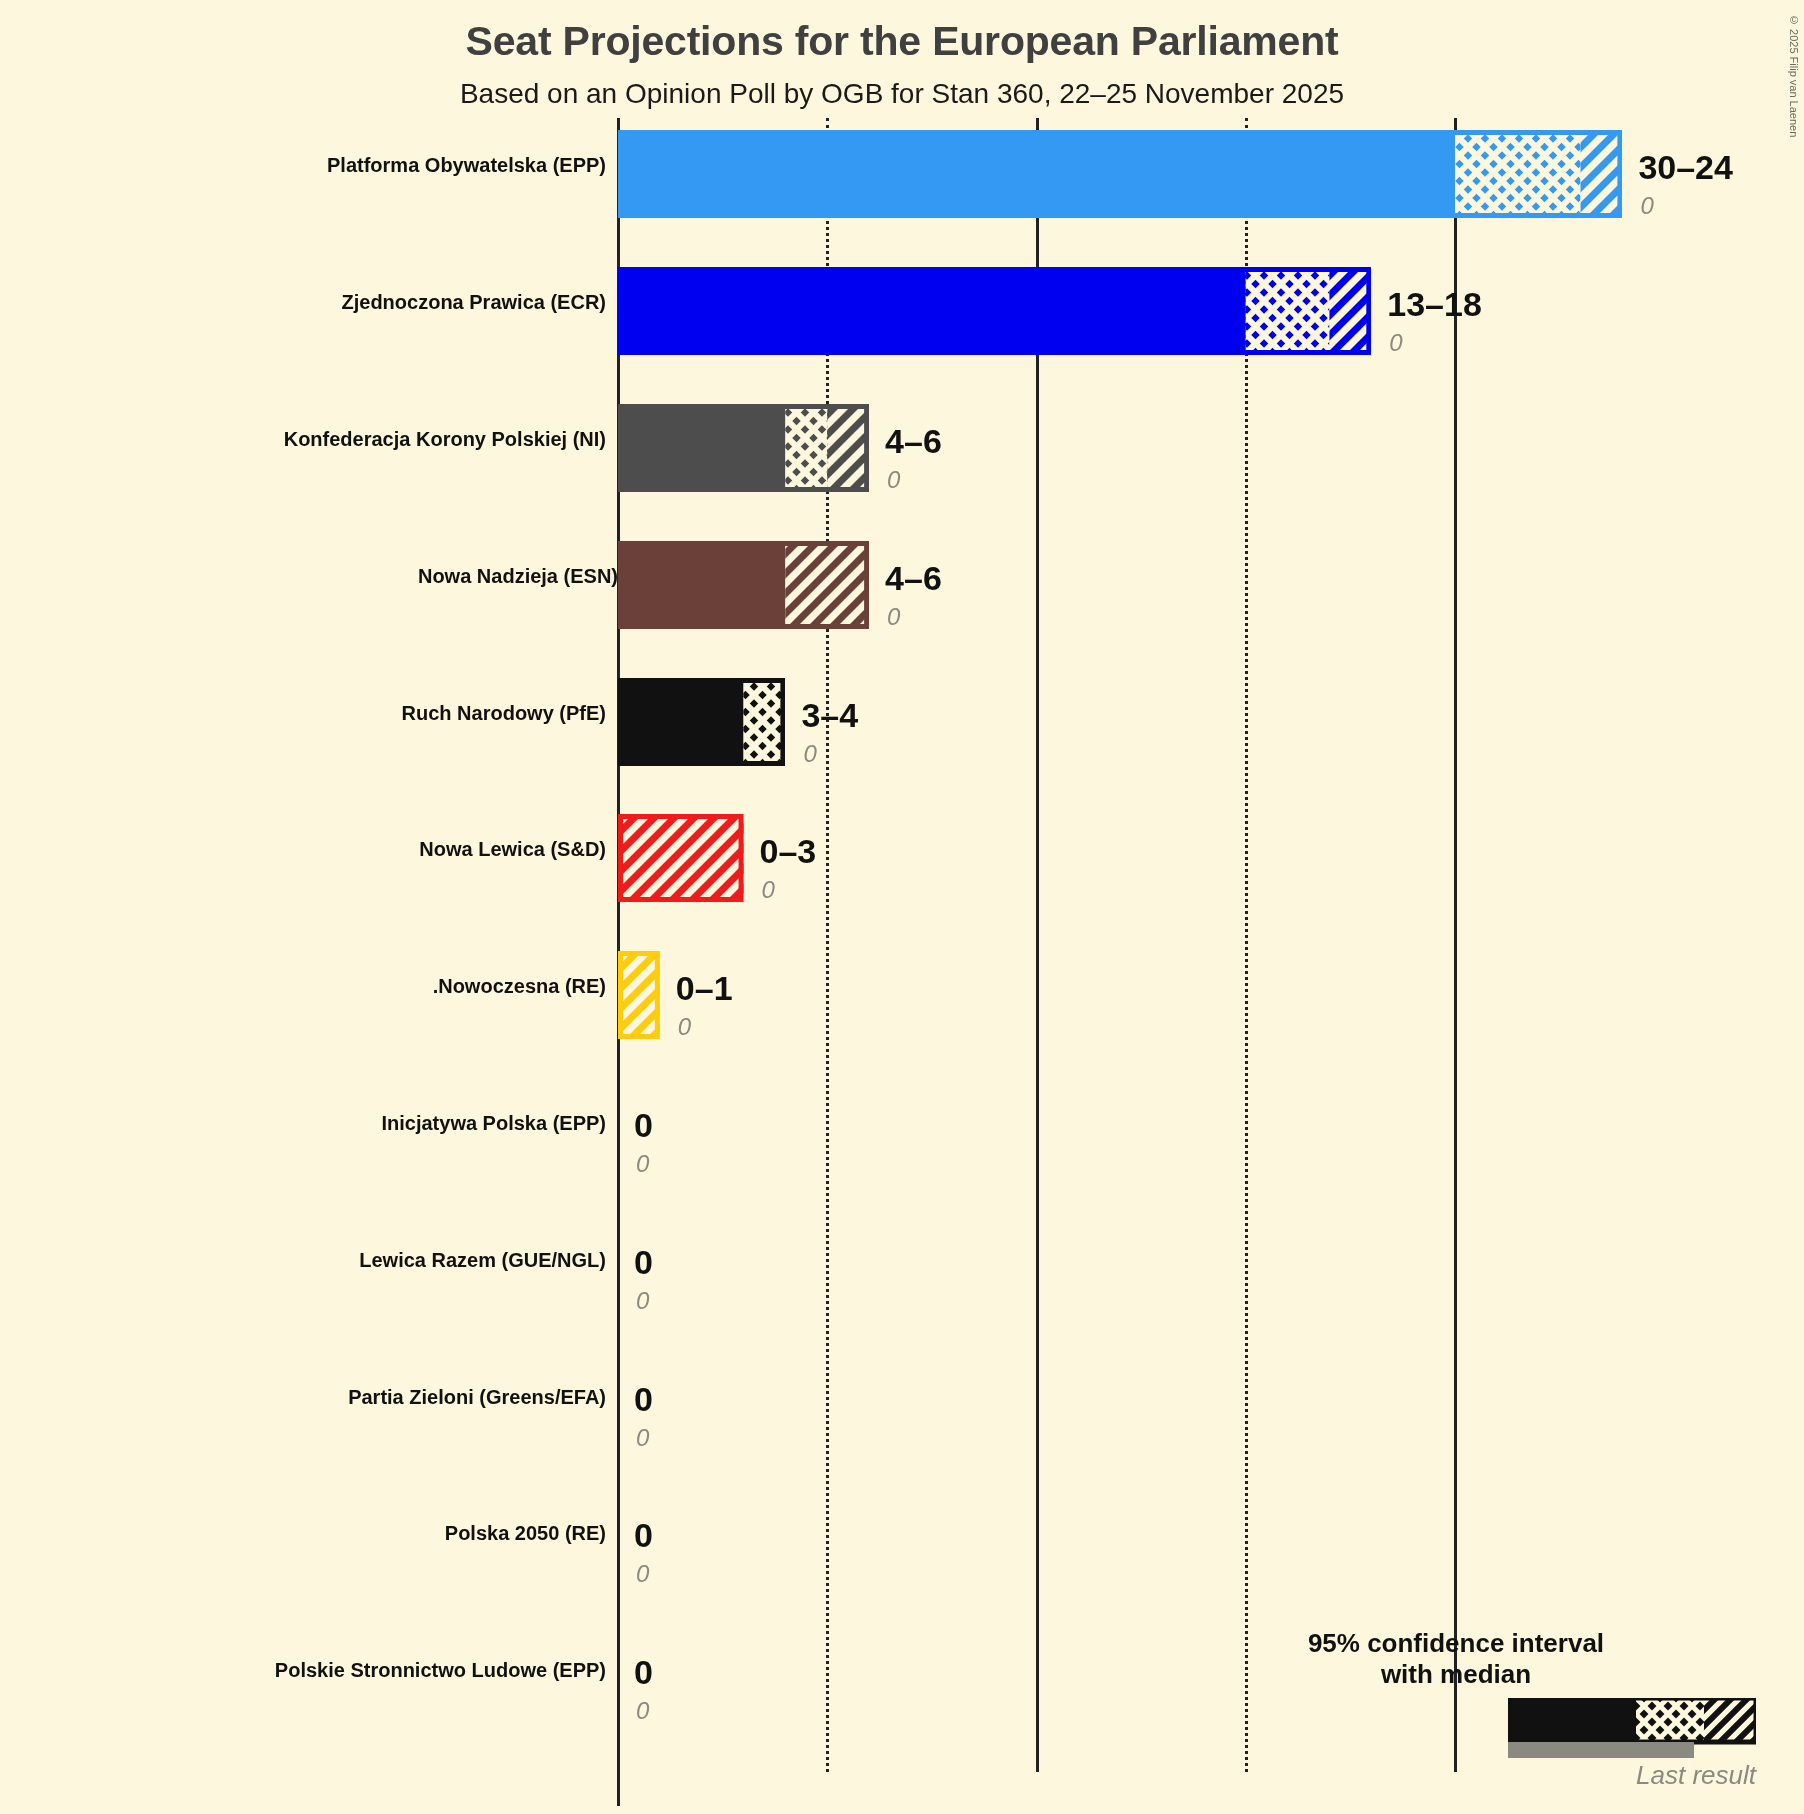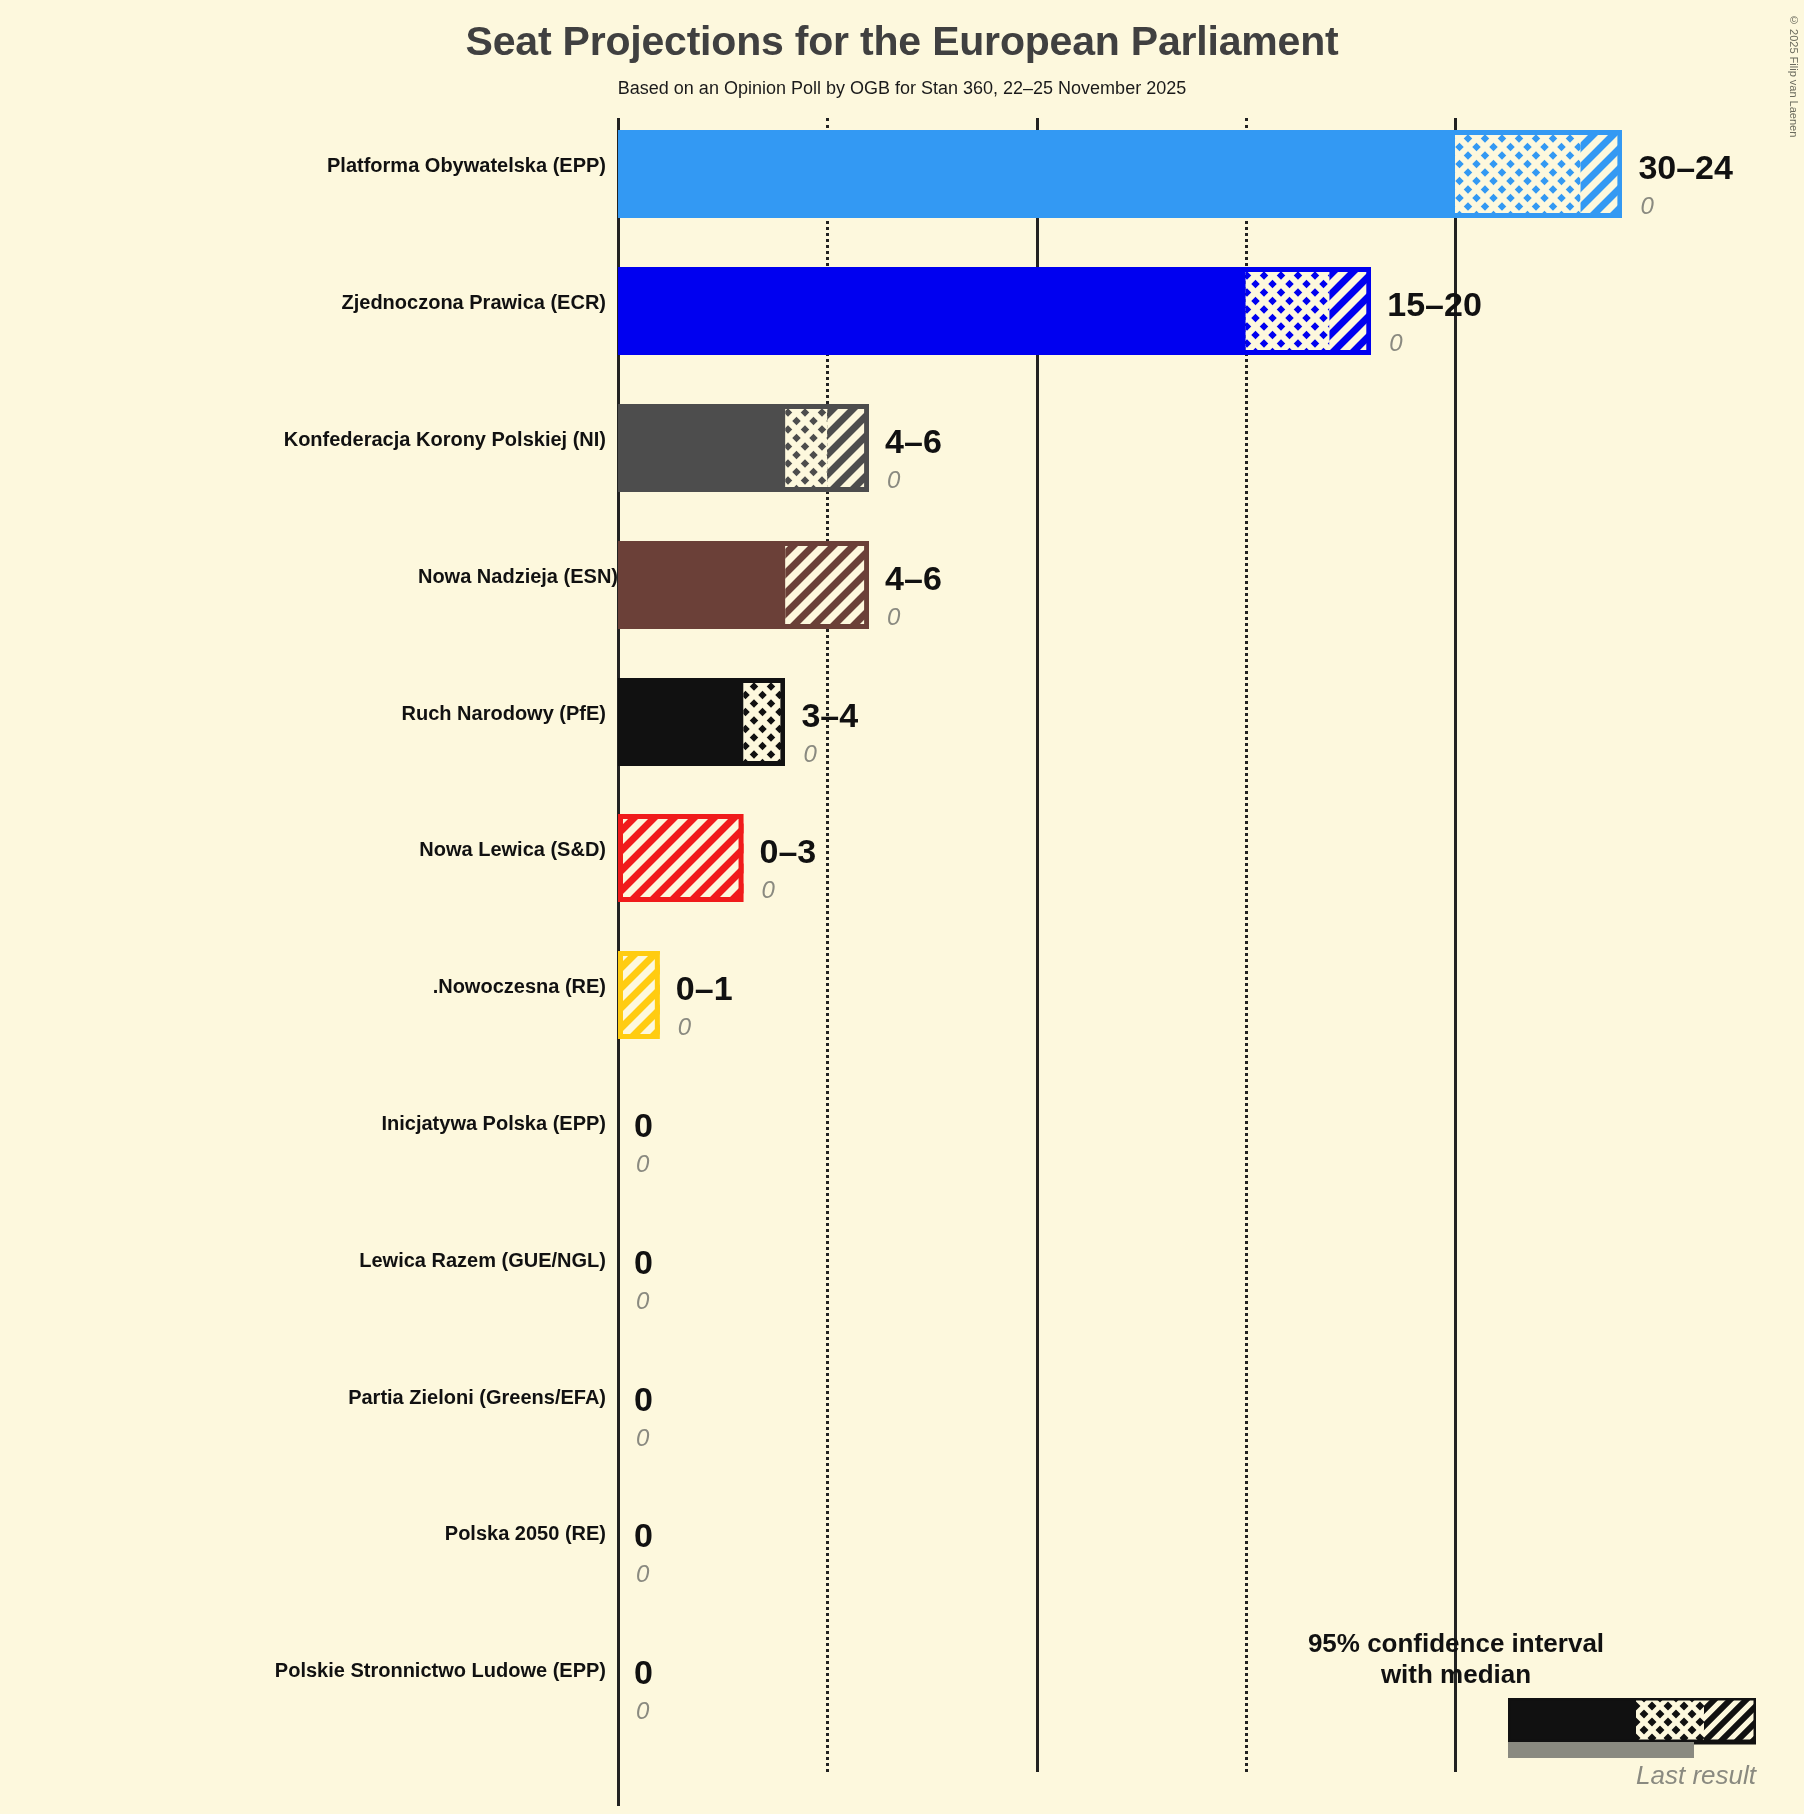--- a/index.html
+++ b/index.html
@@ -14,21 +14,21 @@
 
   .title {
     position:absolute; left:0; right:0; top:18px;
     text-align:center;
     font-size:41px; font-weight:bold; color:#404040;
     letter-spacing:-0.2px;
   }
   .subtitle {
     position:absolute; left:0; right:0; top:78px;
     text-align:center;
-    font-size:18px; color:#1a1a1a;
+    font-size:28px; color:#1a1a1a;
   }
   .copyright {
     position:absolute; right:4px; top:14px;
     font-size:11px; color:#6b6b5e;
     writing-mode:vertical-rl;
     text-orientation:mixed;
     white-space:nowrap;
   }
 
   
@@ -130,21 +130,21 @@
           <pattern id="p1d" patternUnits="userSpaceOnUse" width="20" height="20">
             <rect width="20" height="20" fill="#FDF8DD"></rect>
             <path d="M-5,5 l10,-10 M0,20 l20,-20 M15,25 l10,-10" stroke="#0000F0" stroke-width="7"></path>
           </pattern>
         </defs>
         <rect x="0" y="0" width="627.75" height="88" fill="#0000F0"></rect>
         <rect x="627.75" y="0" width="83.7" height="88" fill="url(#p1c)"></rect>
         <rect x="711.45" y="0" width="41.85" height="88" fill="url(#p1d)"></rect>
         <rect x="2.5" y="2.5" width="748.3000000000001" height="83" fill="none" stroke="#0000F0" stroke-width="5"></rect>
       </svg>
-      <div class="valuelabel" style="left: 1387.3px; top: 285.2px;">15–20</div>
+      <div class="valuelabel" style="left: 1387.3px; top: 285.2px;">13–18</div>
       <div class="lastresult" style="left: 1389.3px; top: 329.2px;">0</div>
       <div class="rowlabel" style="left: 10px; width: 596px; top: 428px;">Konfederacja Korony Polskiej (NI)</div>
       <svg width="251.10000000000002" height="88" viewBox="0 0 251.10000000000002 88" style="position: absolute; left: 618px; top: 404px;">
         <defs>
           <pattern id="p2c" patternUnits="userSpaceOnUse" width="17" height="17">
             <rect width="17" height="17" fill="#4D4D4D"></rect>
             <path d="M-5,5 l10,-10 M0,17 l17,-17 M12,22 l10,-10" stroke="#FDF8DD" stroke-width="6"></path>
             <path d="M-5,12 l10,10 M0,0 l17,17 M12,-5 l10,10" stroke="#FDF8DD" stroke-width="6"></path>
           </pattern>
           <pattern id="p2d" patternUnits="userSpaceOnUse" width="20" height="20">

